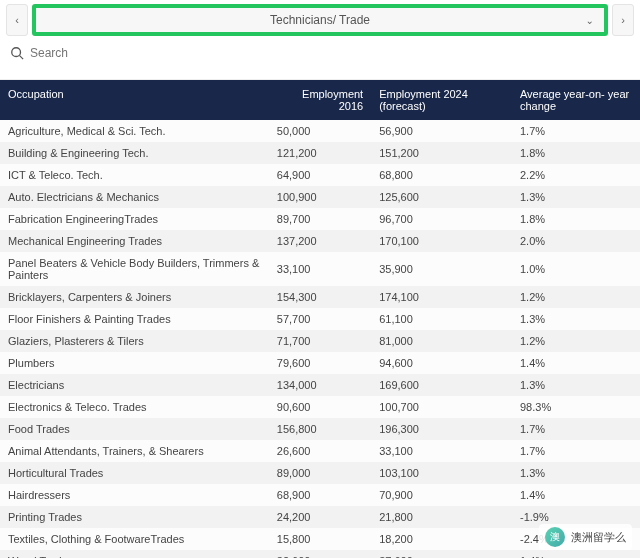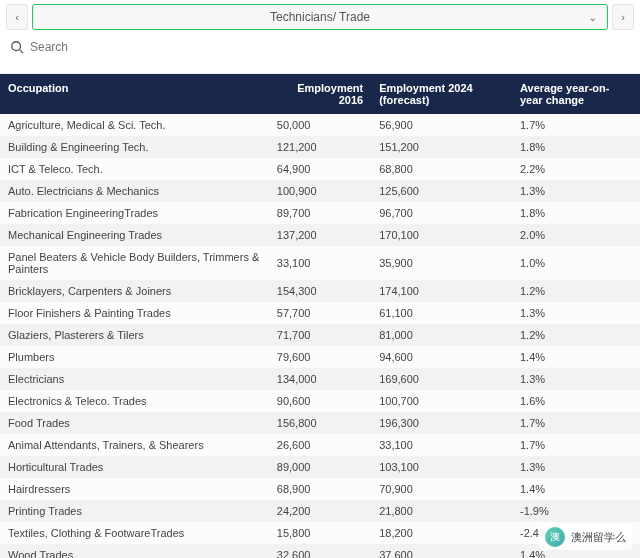--- a/index.html
+++ b/index.html
@@ -25,21 +25,21 @@
     display: flex;
     align-items: center;
     justify-content: center;
     color: #666;
     font-size: 11px;
     cursor: pointer;
   }
   .dropdown {
     flex: 1;
     background: #f7f7f7;
-    border: 1px solid #22c55e;
+    border: 4px solid #22c55e;
     border-radius: 3px;
     padding: 5px 0;
     display: flex;
     align-items: center;
     position: relative;
     color: #555;
     cursor: pointer;
   }
   .dropdown-label {
     flex: 1;
@@ -71,21 +71,21 @@
     color: #555;
     flex: 1;
   }
   table {
     width: 100%;
     border-collapse: collapse;
   }
   thead th {
     background: #19284a;
     color: #fff;
-    font-weight: 700;
+    font-weight: 400;
     font-size: 11px;
     text-align: left;
     padding: 8px 8px;
     vertical-align: top;
   }
   thead th:first-child { width: 42%; }
   thead th:nth-child(2) { width: 16%; text-align: right; }
   thead th:nth-child(3) { width: 22%; }
   thead th:nth-child(4) { width: 20%; }
   tbody td {
@@ -224,21 +224,21 @@
       <tr>
         <td>Electricians</td>
         <td>134,000</td>
         <td>169,600</td>
         <td>1.3%</td>
       </tr>
       <tr>
         <td>Electronics &amp; Teleco. Trades</td>
         <td>90,600</td>
         <td>100,700</td>
-        <td>1.6%</td>
+        <td>98.3%</td>
       </tr>
       <tr>
         <td>Food Trades</td>
         <td>156,800</td>
         <td>196,300</td>
         <td>1.7%</td>
       </tr>
       <tr>
         <td>Animal Attendants, Trainers, &amp; Shearers</td>
         <td>26,600</td>

